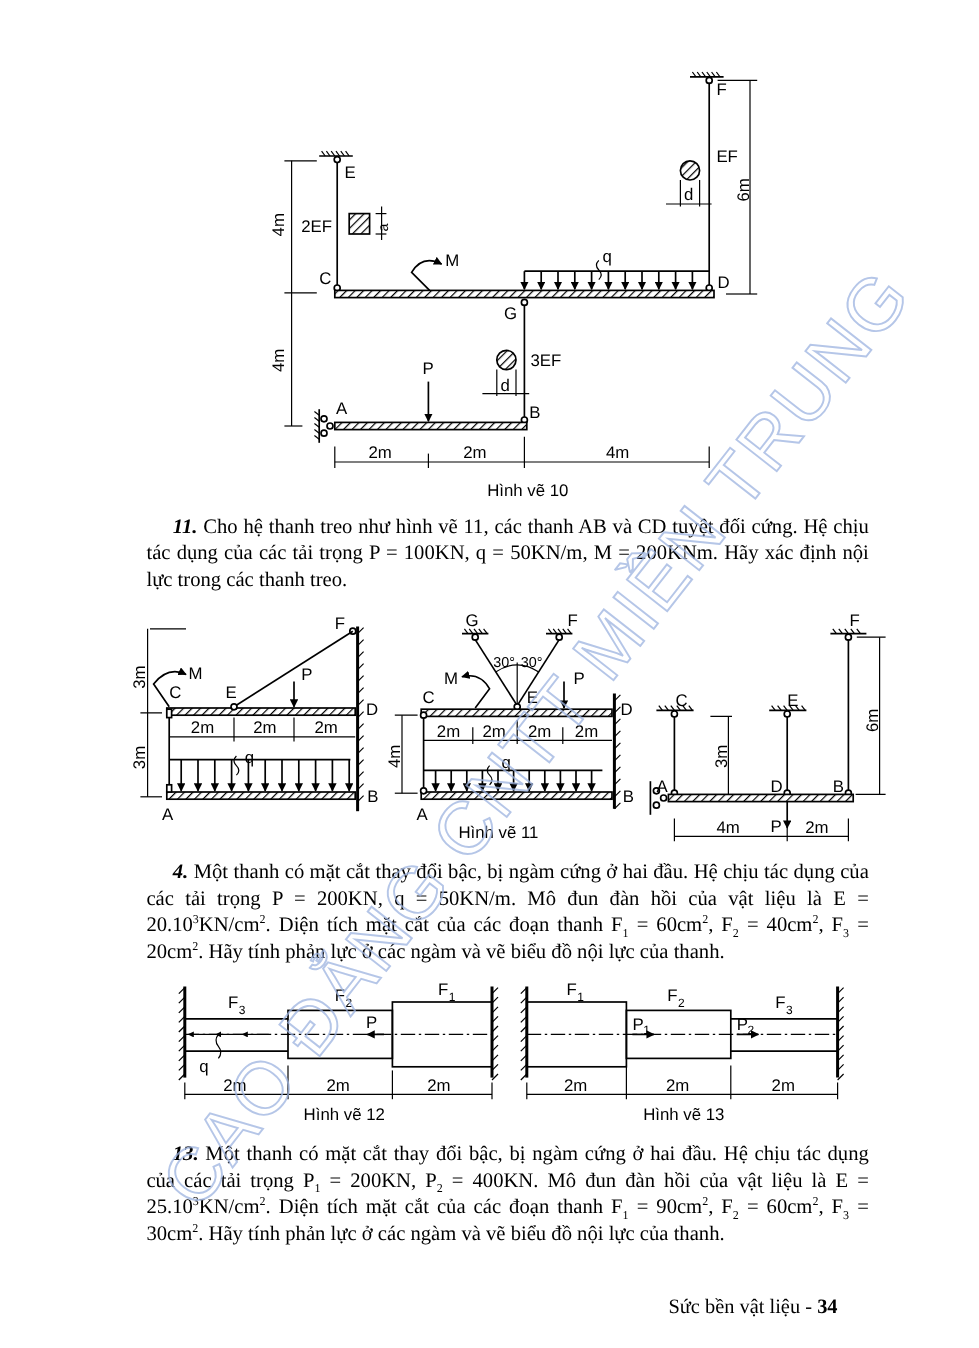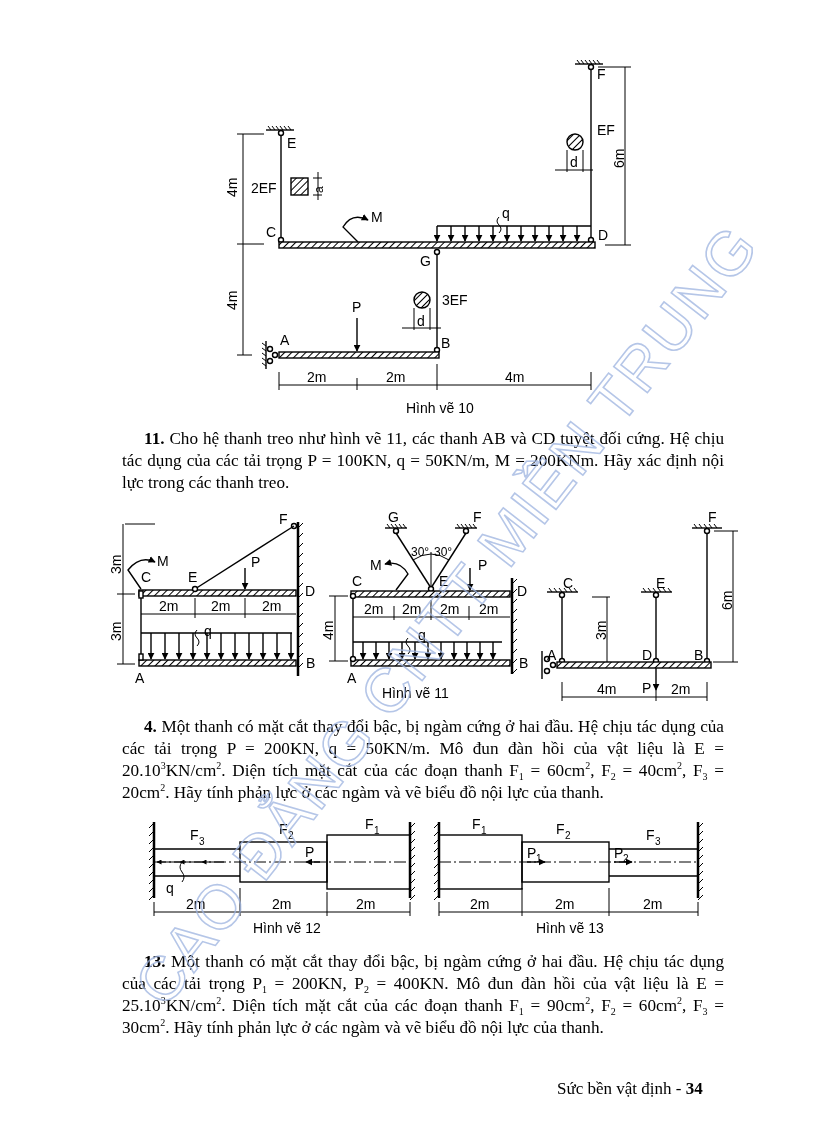--- a/index.html
+++ b/index.html
@@ -1,21 +1,21 @@
 <!DOCTYPE html>
 <html><head>
 <meta charset="utf-8">
 <style>
   html, body { margin: 0; padding: 0; background: #ffffff; }
   body { width: 816px; height: 1123px; position: relative; overflow: hidden; font-family: "Liberation Serif", serif; color: #000; }
   .page { position: absolute; left: 0; top: 0; width: 816px; height: 1123px; }
   svg text { font-family: "Liberation Sans", sans-serif; }
   .fig { position: absolute; }
   .para { position: absolute; left: 122px; width: 602px; font-size: 17.2px; line-height: 22px; text-align: justify; text-align-last: auto; }
-  .para .num { font-weight: bold; }
+  .para .num { font-weight: bold; font-style: italic; }
   .indent { text-indent: 22px; }
   .footer { position: absolute; left: 557px; top: 1079px; font-size: 17px; }
   .footer b { font-weight: bold; }
   .watermark { position: absolute; left: 0; top: 0; pointer-events: none; }
   sup, sub { font-size: 10px; line-height: 0; }
 </style>
 </head>
 <body>
 
 <div class="page">
@@ -515,19 +515,19 @@
       <text x="536" y="933">Hình vẽ 13</text>
     </g>
   </svg>
 
   <div class="para indent" style="top:951px">
     <span class="num">13.</span>
     <span>Một thanh có mặt cắt thay đổi bậc, bị ngàm cứng ở hai đầu. Hệ chịu tác dụng của các tải trọng P</span><sub>1</sub><span> = 200KN, P</span><sub>2</sub><span> = 400KN. Mô đun đàn hồi của vật liệu là E = 25.10</span><sup>3</sup><span>KN/cm</span><sup>2</sup><span>. Diện tích mặt cắt của các đoạn thanh F</span><sub>1</sub><span> = 90cm</span><sup>2</sup><span>, F</span><sub>2</sub><span> =  60cm</span><sup>2</sup><span>, F</span><sub>3</sub><span> = 30cm</span><sup>2</sup><span>. Hãy tính phản lực ở các ngàm và vẽ biểu đồ nội lực của thanh.</span>
   </div>
 
   <div class="footer">
-    <span>Sức bền vật định - </span><b>34</b>
+    <span>Sức bền vật liệu - </span><b>34</b>
   </div>
 
   <svg class="watermark" width="816" height="1123" viewBox="0 0 816 1123">
     <text id="wm" x="0" y="0" transform="translate(165,1010) rotate(-52)" font-family="Liberation Serif, serif" font-size="62" fill="none" stroke="#9db3e0" stroke-width="1.6" opacity="0.75" letter-spacing="2">CAO ĐẲNG CNTT MIỀN TRUNG</text>
   </svg>
 </div>
 
 </body></html>

